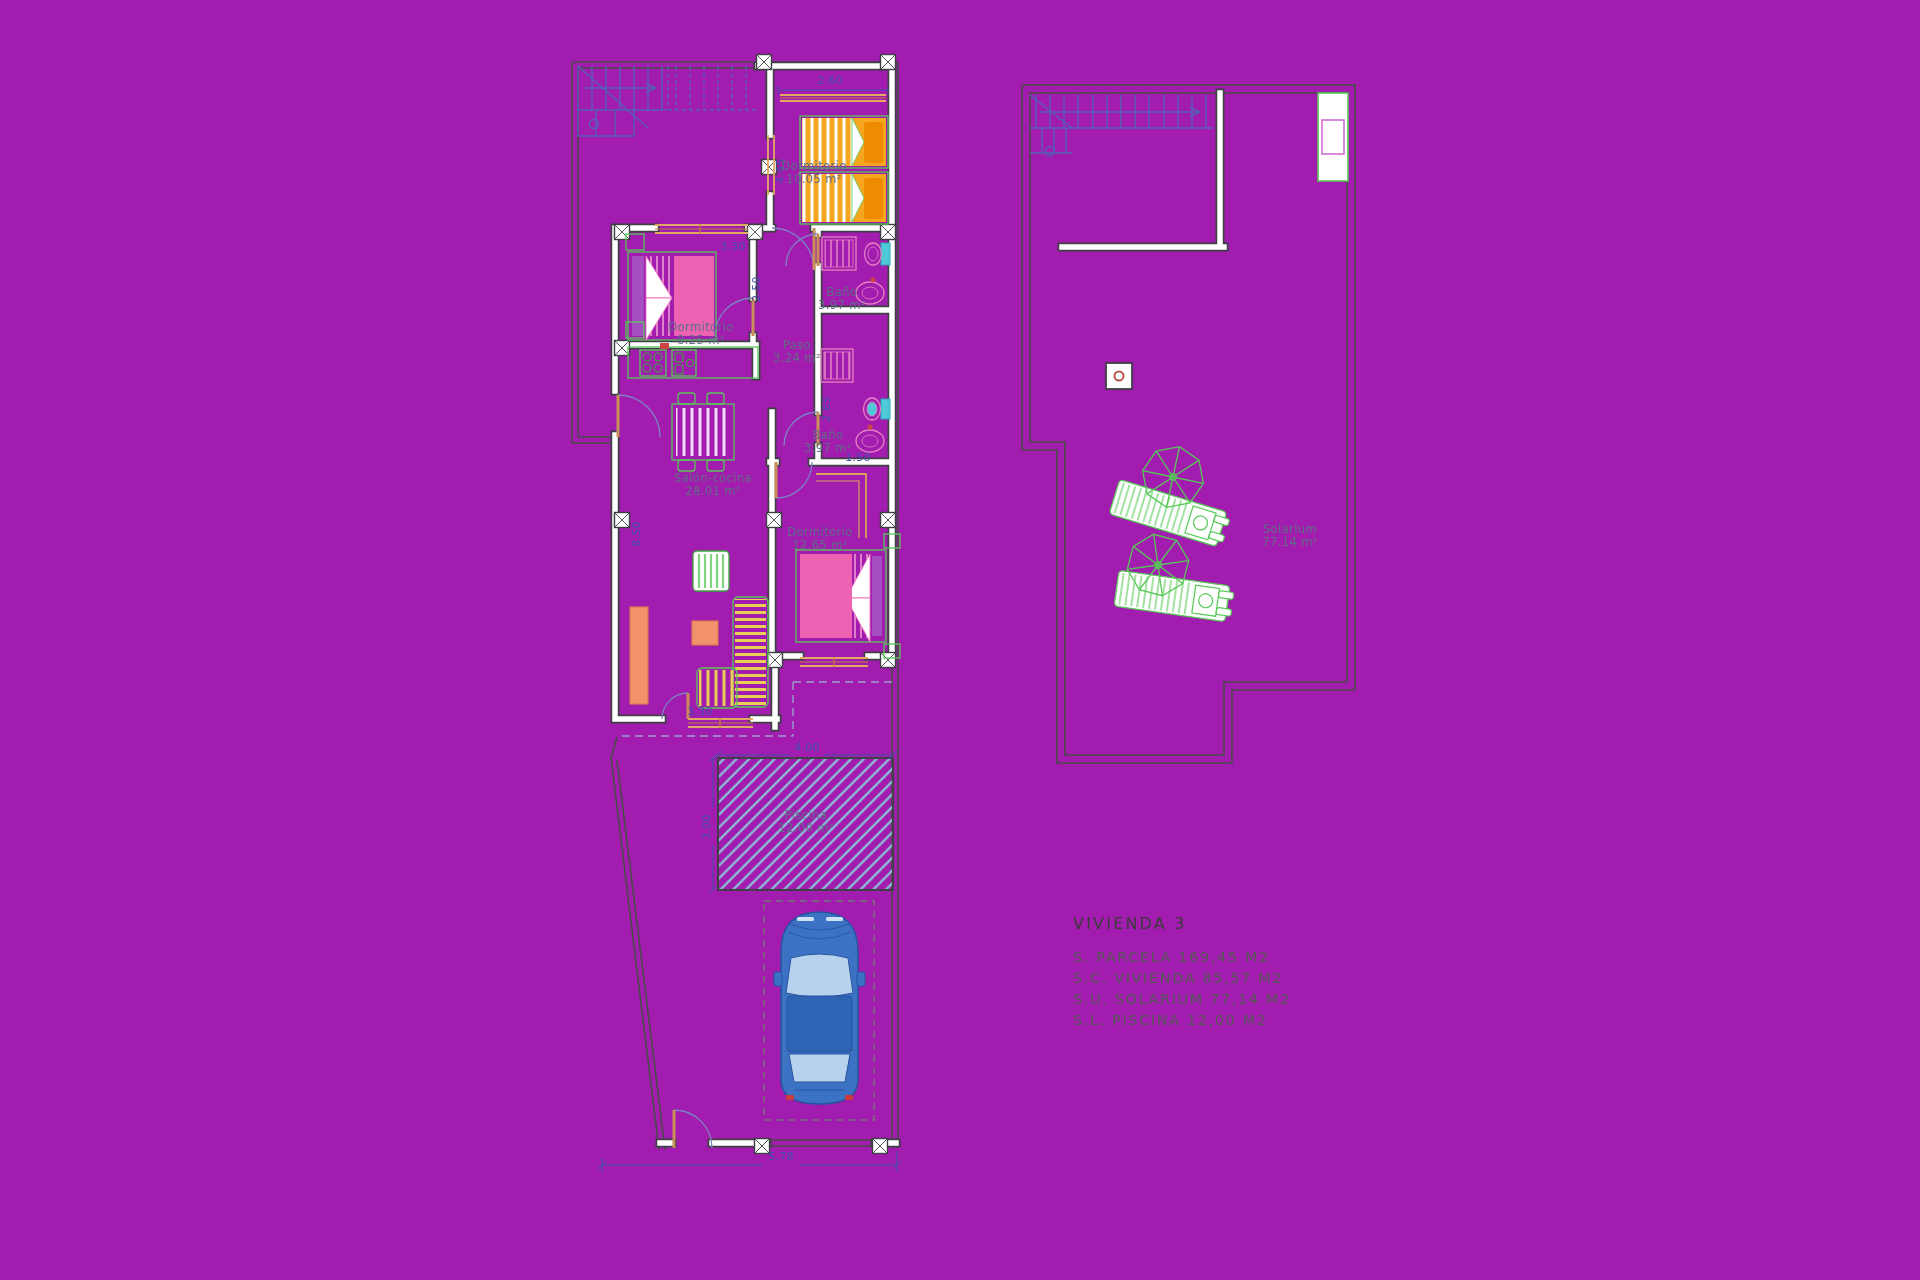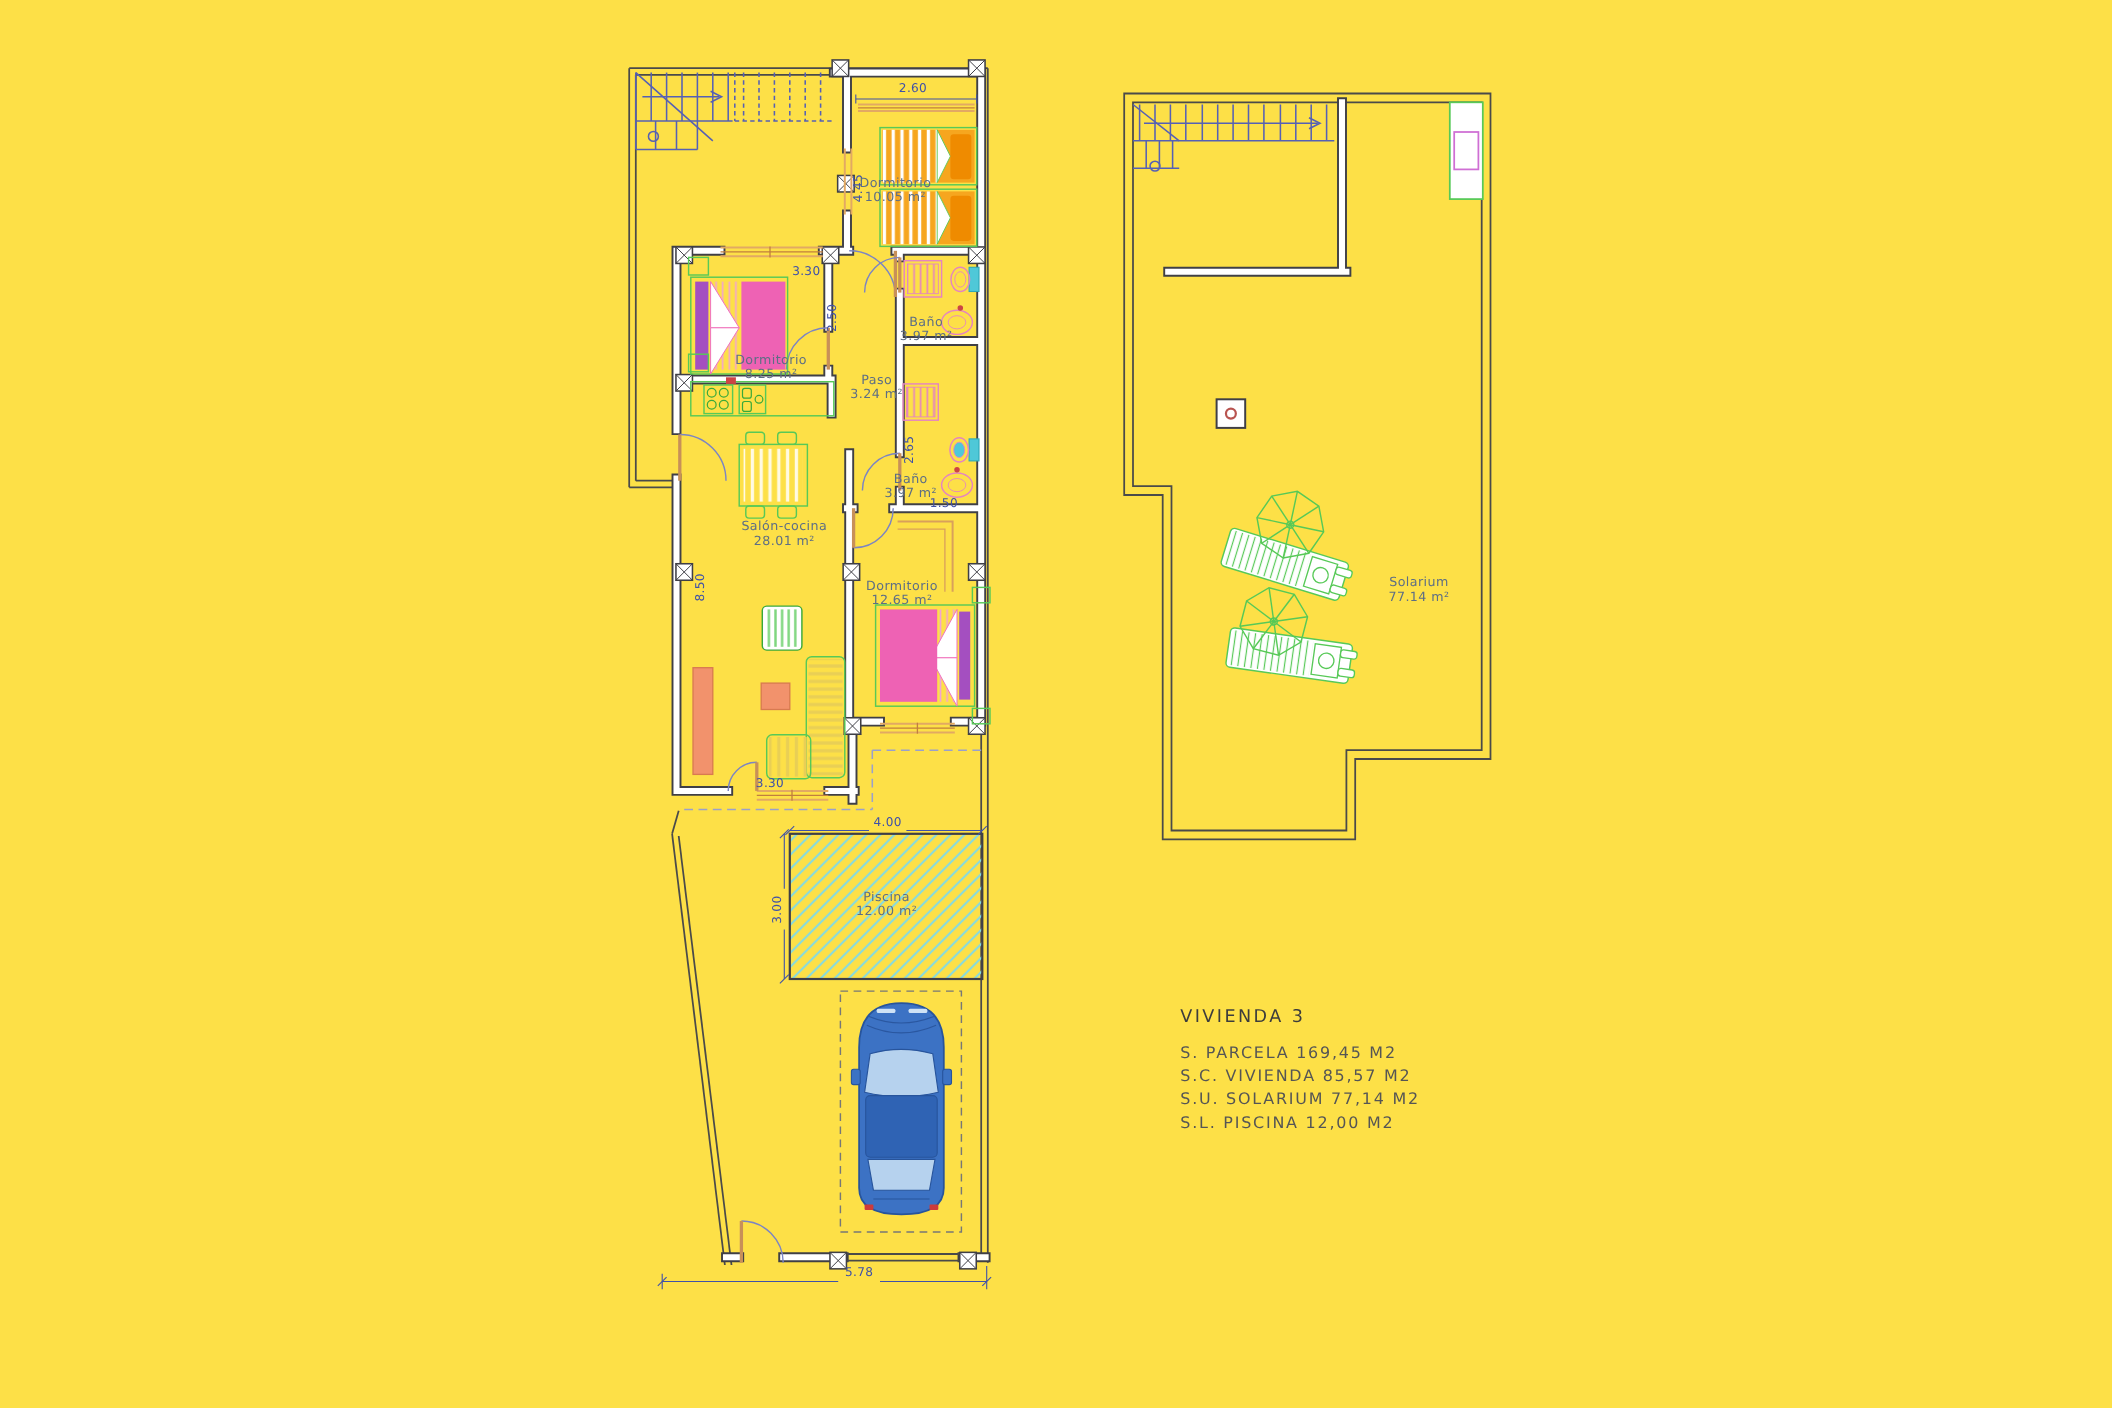--- a/index.html
+++ b/index.html
@@ -1,16 +1,16 @@
 <!DOCTYPE html>
 <html><head>
 <meta charset="utf-8">
 <style>
   html,body{margin:0;padding:0;background:#ffffff;}
-  .stage{position:relative;width:1920px;height:1280px;background:#fde047;overflow:hidden;}
+  .stage{position:relative;width:1920px;height:1280px;background:#a21caf;overflow:hidden;}
   svg text{font-family:"DejaVu Sans", sans-serif;}
   .lbl{font-size:11.5px;fill:#5d6e85;text-anchor:middle;letter-spacing:.4px;}
   .dim{font-size:11px;fill:#3f51a8;text-anchor:middle;letter-spacing:.3px;}
   .sum-title{font-size:16px;fill:#3c3c3c;letter-spacing:2.2px;}
   .sum-row{font-size:14.5px;fill:#555555;letter-spacing:1.6px;}
   .wallA{stroke:#3f3f46;stroke-width:9;fill:none;stroke-linecap:square;}
   .wallB{stroke:#ffffff;stroke-width:5.5;fill:none;stroke-linecap:square;}
   .thin{stroke:#4a4a4a;stroke-width:1.6;fill:none;}
   .stair{stroke:#5560b5;stroke-width:1.4;fill:none;}
   .stairD{stroke:#5560b5;stroke-width:1.4;fill:none;stroke-dasharray:4 3;}

